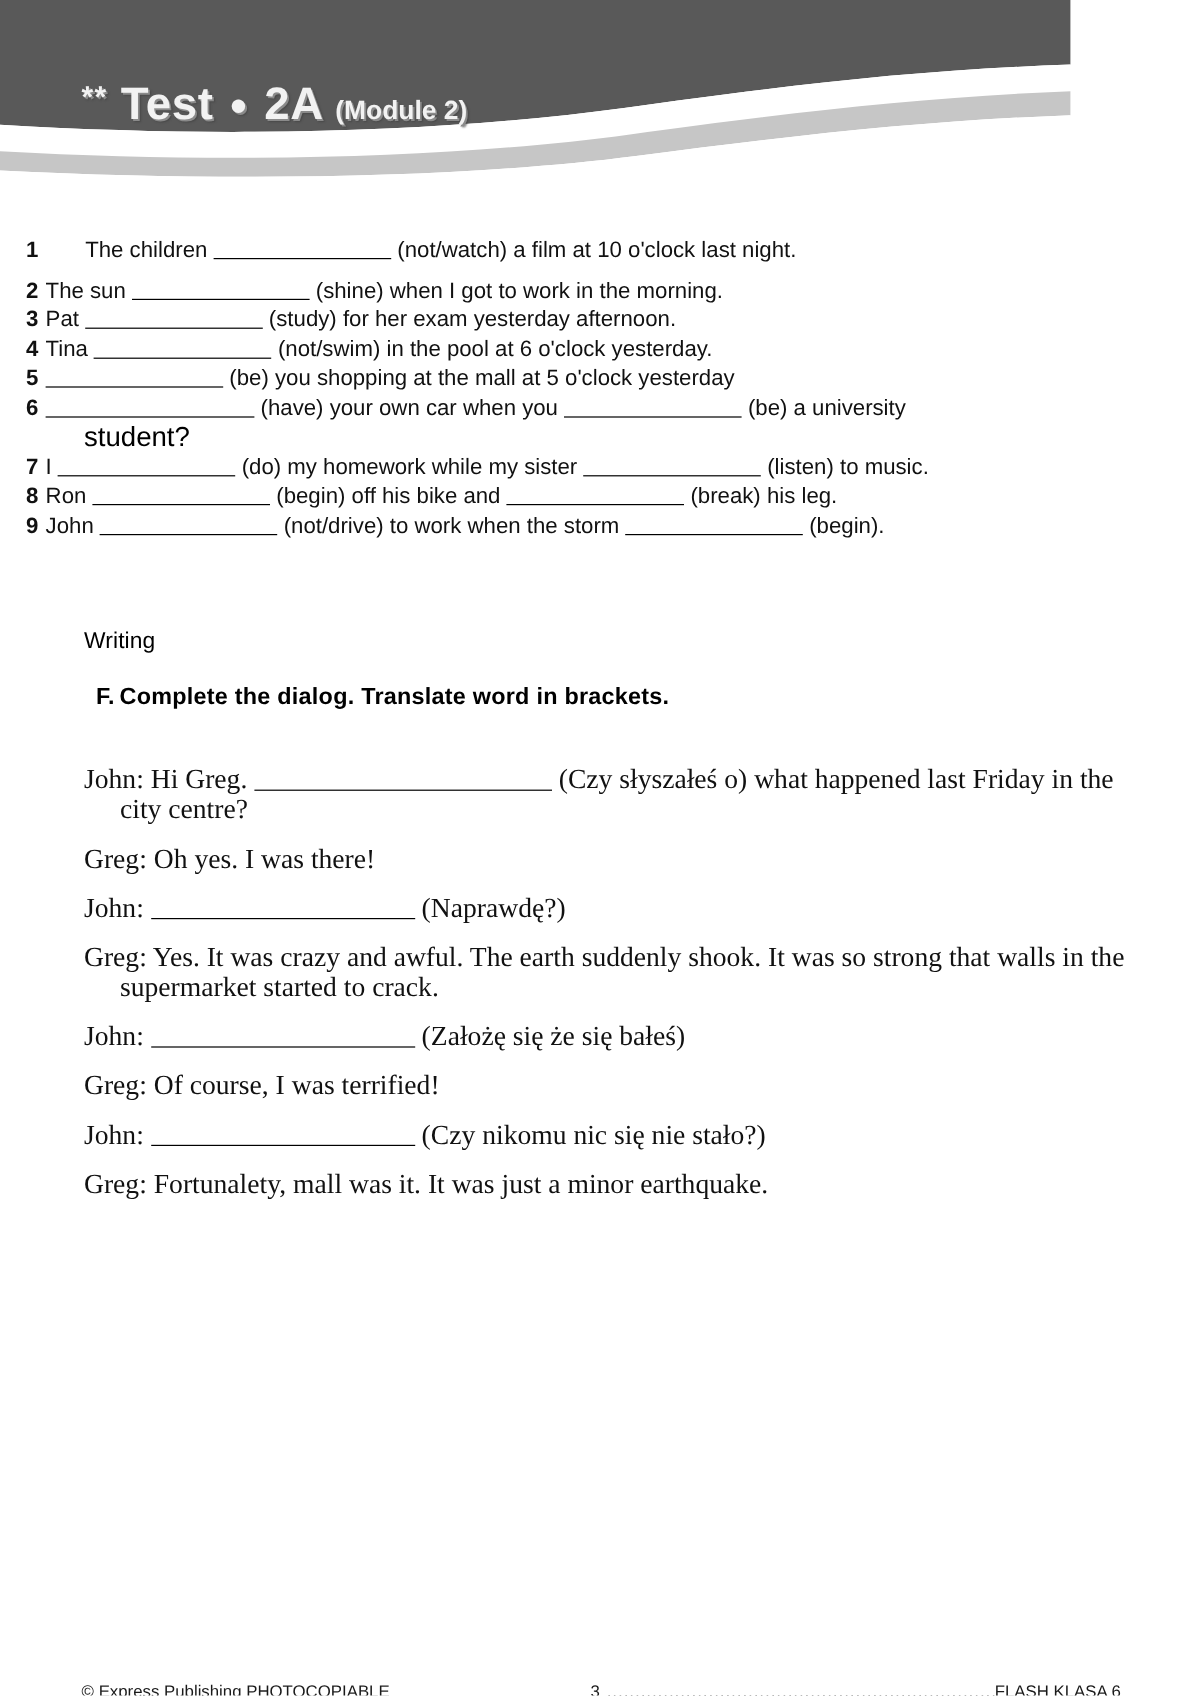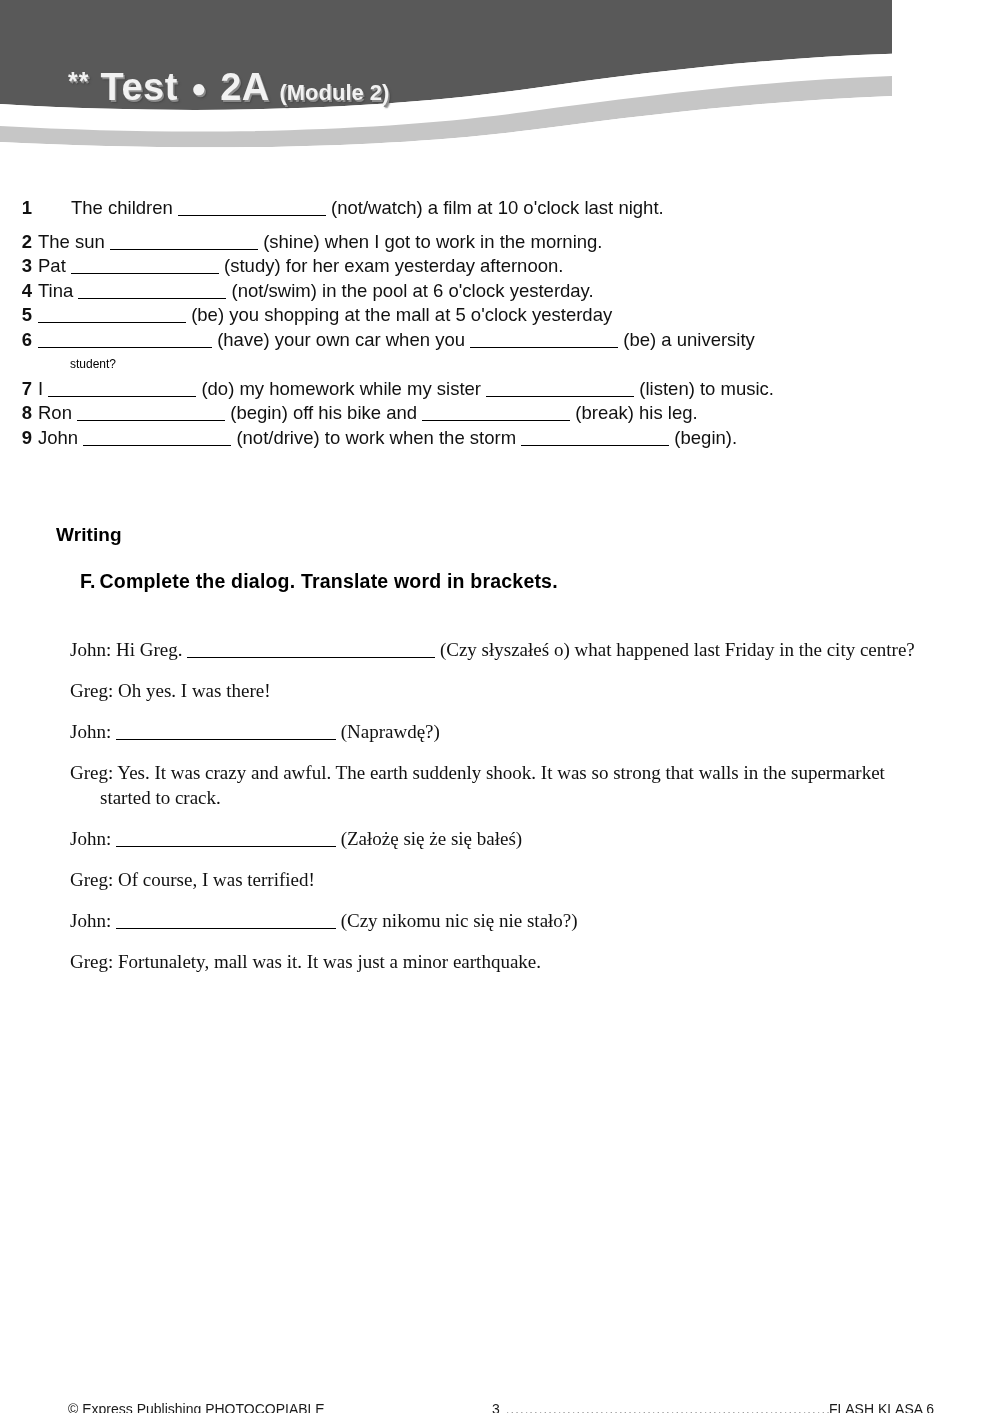--- a/index.html
+++ b/index.html
@@ -84,51 +84,51 @@
   .blank {
     display: inline-block;
     border-bottom: 1.6px solid #000;
     height: 14px;
     vertical-align: -2px;
   }
   .b-std { width: 148px; }
   .b-6   { width: 174px; }
   .cont-line {
     padding-left: 70px;
-    font-size: 12px;
+    font-size: 23px;
     line-height: 24.5px;
   }
 
   
   .writing-heading {
     position: absolute;
-    left: 56px;
+    left: 70px;
     top: 524px;
     font-size: 19px;
-    font-weight: bold;
+    font-weight: normal;
     letter-spacing: 0.1px;
   }
   .task-heading {
     position: absolute;
     left: 80px;
     top: 570px;
     font-size: 19.5px;
     font-weight: bold;
     letter-spacing: 0.2px;
   }
   .task-heading .task-letter { padding-right: 4px; }
 
   
   .dialog {
     position: absolute;
     left: 70px;
     top: 637px;
     width: 868px;
     font-family: "Liberation Serif", serif;
-    font-size: 19px;
+    font-size: 23px;
     line-height: 25px;
     color: #111;
   }
   .dlg-line {
     margin-bottom: 16px;
     text-indent: 0;
     padding-left: 30px;
   }
   .dlg-line > .speaker { margin-left: -30px; }
   .dlg-blank {

